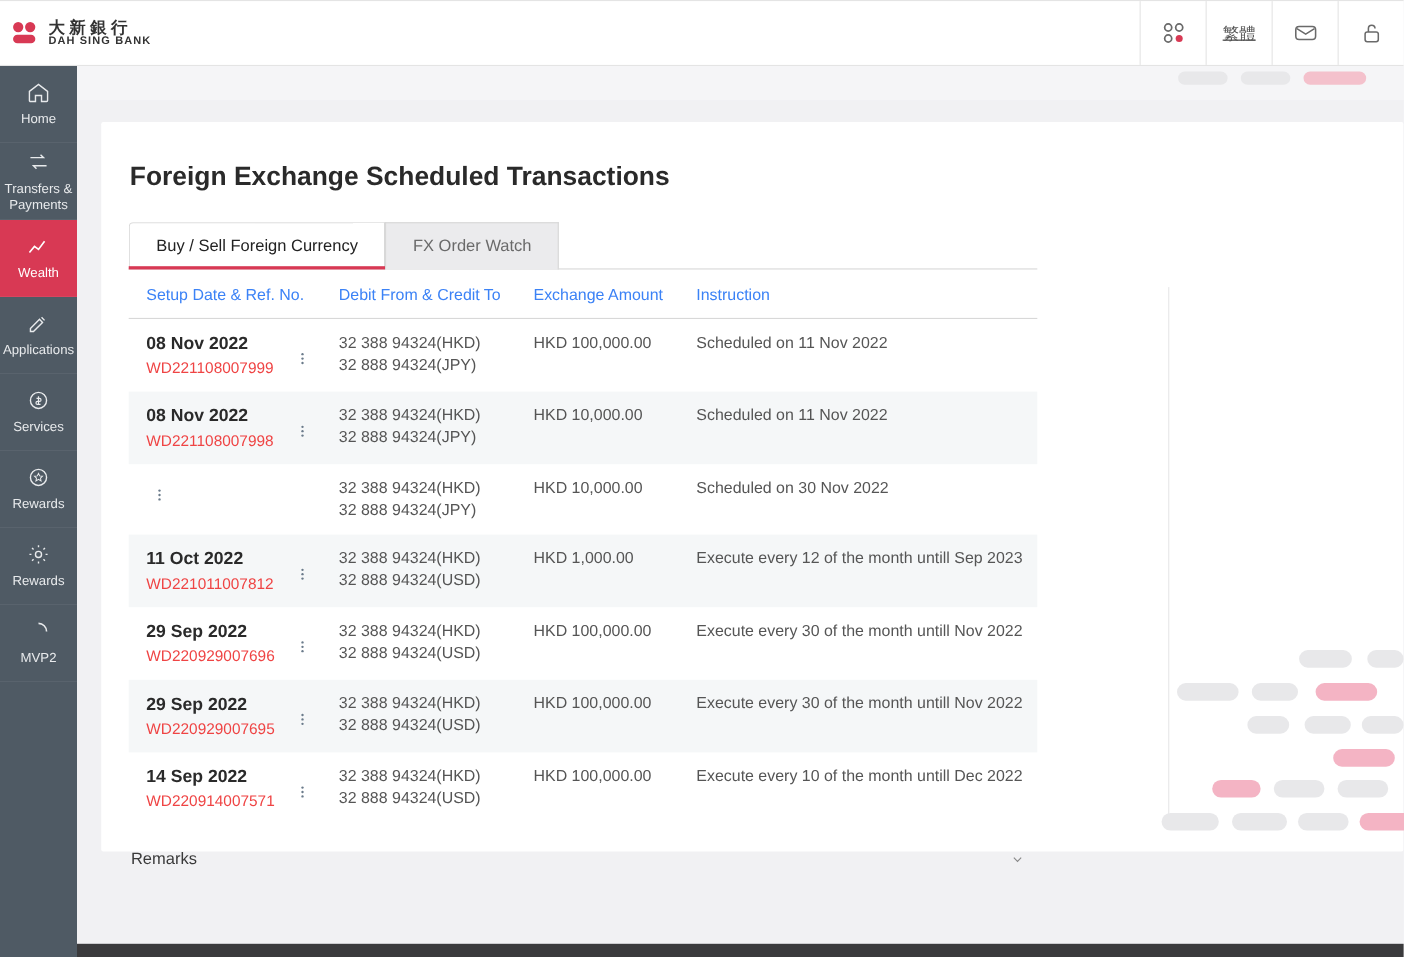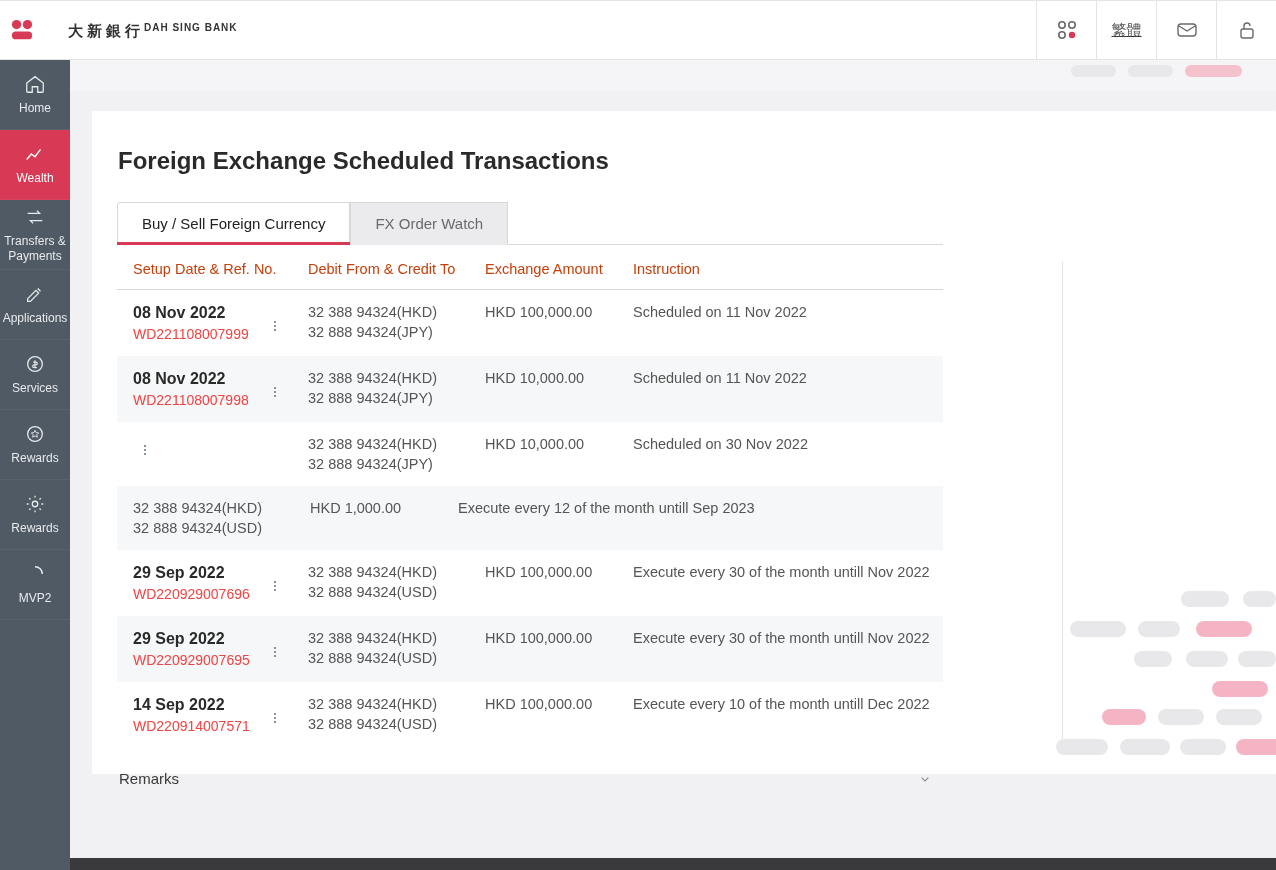--- a/index.html
+++ b/index.html
@@ -1,20 +1,20 @@
 <!DOCTYPE html>
 <html><head>
 <meta charset="utf-8">
 <style>
 * { box-sizing: border-box; margin: 0; padding: 0; }
 html, body { width: 1276px; height: 870px; font-family: "Segoe UI", "PingFang TC", "Microsoft JhengHei", sans-serif; background: #f5f5f7; color: #333; overflow: hidden; }
 .topbar { position: absolute; top: 0; left: 0; right: 0; height: 60px; background: #fff; border-top: 1px solid #e4e4e4; border-bottom: 1px solid #e4e4e4; display: flex; align-items: center; z-index: 10; }
 .brand { display: flex; align-items: center; gap: 8px; padding-left: 8px; }
 .brand-logo { width: 28px; height: 28px; }
-.brand-text { display: flex; flex-direction: row; line-height: 1; margin-left: 24px; }
+.brand-text { display: flex; flex-direction: column; line-height: 1; }
 .brand-zh { font-size: 15px; font-weight: 600; color: #333; letter-spacing: 4px; }
 .brand-en { font-size: 10px; font-weight: 600; color: #333; letter-spacing: 1px; }
 .top-actions { margin-left: auto; display: flex; height: 100%; text-decoration: underline; }
 .top-btn { width: 60px; height: 100%; border-left: 1px solid #e4e4e4; display: flex; align-items: center; justify-content: center; cursor: pointer; color: #555; }
 .top-btn svg { width: 24px; height: 24px; }
 .top-btn.lang { font-size: 15px; color: #555; }
 .sidebar { position: absolute; top: 60px; left: 0; width: 70px; bottom: 0; background: #4f5a64; display: flex; flex-direction: column; z-index: 5; }
 .nav-item { height: 70px; display: flex; flex-direction: column; align-items: center; justify-content: center; gap: 6px; color: #e8eaec; font-size: 12px; border-bottom: 1px solid rgba(255,255,255,0.06); text-align: center; line-height: 1.2; cursor: pointer; }
 .nav-item.active { background: #d83954; color: #fff; }
 .nav-item svg { width: 22px; height: 22px; }
@@ -22,21 +22,21 @@
 .main { position: absolute; top: 60px; left: 70px; right: 0; bottom: 0; background: #f1f1f3; overflow: hidden; margin-top: 31px; }
 .card { position: absolute; top: 20px; left: 22px; right: 0; bottom: 96px; background: #fff; padding: 36px 0 0 0; border-radius: 2px; }
 .page-title { font-size: 24px; font-weight: 600; color: #2a2a2a; padding-left: 0; margin-left: 1px; margin-bottom: 26px; }
 .content { margin-left: 25px; margin-right: 0; }
 .tabs { display: flex; border-bottom: 1px solid #d8d8d8; width: 826px; }
 .tab { padding: 12px 24px; font-size: 15px; color: #6a6a6a; background: #ebebed; border: 1px solid #d8d8d8; border-bottom: none; cursor: pointer; position: relative; top: 1px; }
 .tab.active { background: #fff; color: #222; border-bottom: 1px solid #fff; }
 .tab.active::after { content: ""; position: absolute; left: -1px; right: -1px; bottom: -1px; height: 3px; background: #d83954; }
 .tab:first-child { border-top-left-radius: 4px; }
 .table { width: 826px; }
-.thead { display: flex; padding: 16px 0 12px 16px; border-bottom: 1px solid #d8d8d8; color: #c2410c; font-size: 14.5px; }
+.thead { display: flex; padding: 16px 0 12px 16px; border-bottom: 1px solid #d8d8d8; color: #3b82f6; font-size: 14.5px; }
 .col-setup { width: 175px; }
 .col-accounts { width: 177px; }
 .col-amount { width: 148px; }
 .col-instr { flex: 1; }
 .row { display: flex; align-items: flex-start; padding: 14px 0 14px 16px; font-size: 14.5px; }
 .row.alt { background: #f5f7f8; }
 .row .date { font-size: 16px; font-weight: 600; color: #2a2a2a; }
 .row .ref { color: #ef4444; margin-top: 4px; font-size: 14px; }
 .row .acct, .row .acct2 { color: #555; }
 .row .acct2 { margin-top: 4px; }
@@ -114,31 +114,31 @@
   </div>
 </div>
 
 <div class="sidebar">
   <div class="nav-item">
     <svg viewBox="0 0 24 24">
         <path d="M3 11l9-7 9 7v9a1 1 0 0 1-1 1h-5v-6h-6v6H4a1 1 0 0 1-1-1z" fill="none" stroke="currentColor" stroke-width="1.4"></path>
       </svg>
     <span>Home</span>
   </div>
+  <div class="nav-item">
+    <svg viewBox="0 0 24 24">
+        <path d="M4 8h13l-3-3M20 16H7l3 3" fill="none" stroke="currentColor" stroke-width="1.4"></path>
+      </svg>
+    <span>Transfers &amp; Payments</span>
+  </div>
   <div class="nav-item active">
     <svg viewBox="0 0 24 24">
         <path d="M3 18l5-6 4 3 6-8" fill="none" stroke="currentColor" stroke-width="1.6"></path>
       </svg>
     <span>Wealth</span>
-  </div>
-  <div class="nav-item">
-    <svg viewBox="0 0 24 24">
-        <path d="M4 8h13l-3-3M20 16H7l3 3" fill="none" stroke="currentColor" stroke-width="1.4"></path>
-      </svg>
-    <span>Transfers &amp; Payments</span>
   </div>
   <div class="nav-item">
     <svg viewBox="0 0 24 24">
         <path d="M4 17l9-9 3 3-9 9H4zM15 6l3 3" fill="none" stroke="currentColor" stroke-width="1.4"></path>
       </svg>
     <span>Applications</span>
   </div>
   <div class="nav-item">
     <svg viewBox="0 0 24 24">
         <circle cx="12" cy="12" r="8" fill="none" stroke="currentColor" stroke-width="1.4"></circle>
@@ -239,20 +239,33 @@
                 </div>
               </div>
               <div class="col-accounts">
                 <div class="acct">32 388 94324(HKD)</div>
                 <div class="acct2">32 888 94324(JPY)</div>
               </div>
               <div class="col-amount amount">HKD 10,000.00</div>
               <div class="col-instr instr">Scheduled on 30 Nov 2022</div>
             </div>
             <div class="row alt">
+              <div class="setup-cell">
+                <div class="txt">
+                  <div class="date">11 Oct 2022</div>
+                  <div class="ref">WD221011007812</div>
+                </div>
+                <div class="more-btn">
+                  <svg viewBox="0 0 24 24">
+                    <circle cx="12" cy="6" r="1.6" fill="currentColor"></circle>
+                    <circle cx="12" cy="12" r="1.6" fill="currentColor"></circle>
+                    <circle cx="12" cy="18" r="1.6" fill="currentColor"></circle>
+                  </svg>
+                </div>
+              </div>
               <div class="col-accounts">
                 <div class="acct">32 388 94324(HKD)</div>
                 <div class="acct2">32 888 94324(USD)</div>
               </div>
               <div class="col-amount amount">HKD 1,000.00</div>
               <div class="col-instr instr">Execute every 12 of the month untill Sep 2023</div>
             </div>
             <div class="row">
               <div class="setup-cell">
                 <div class="txt">

